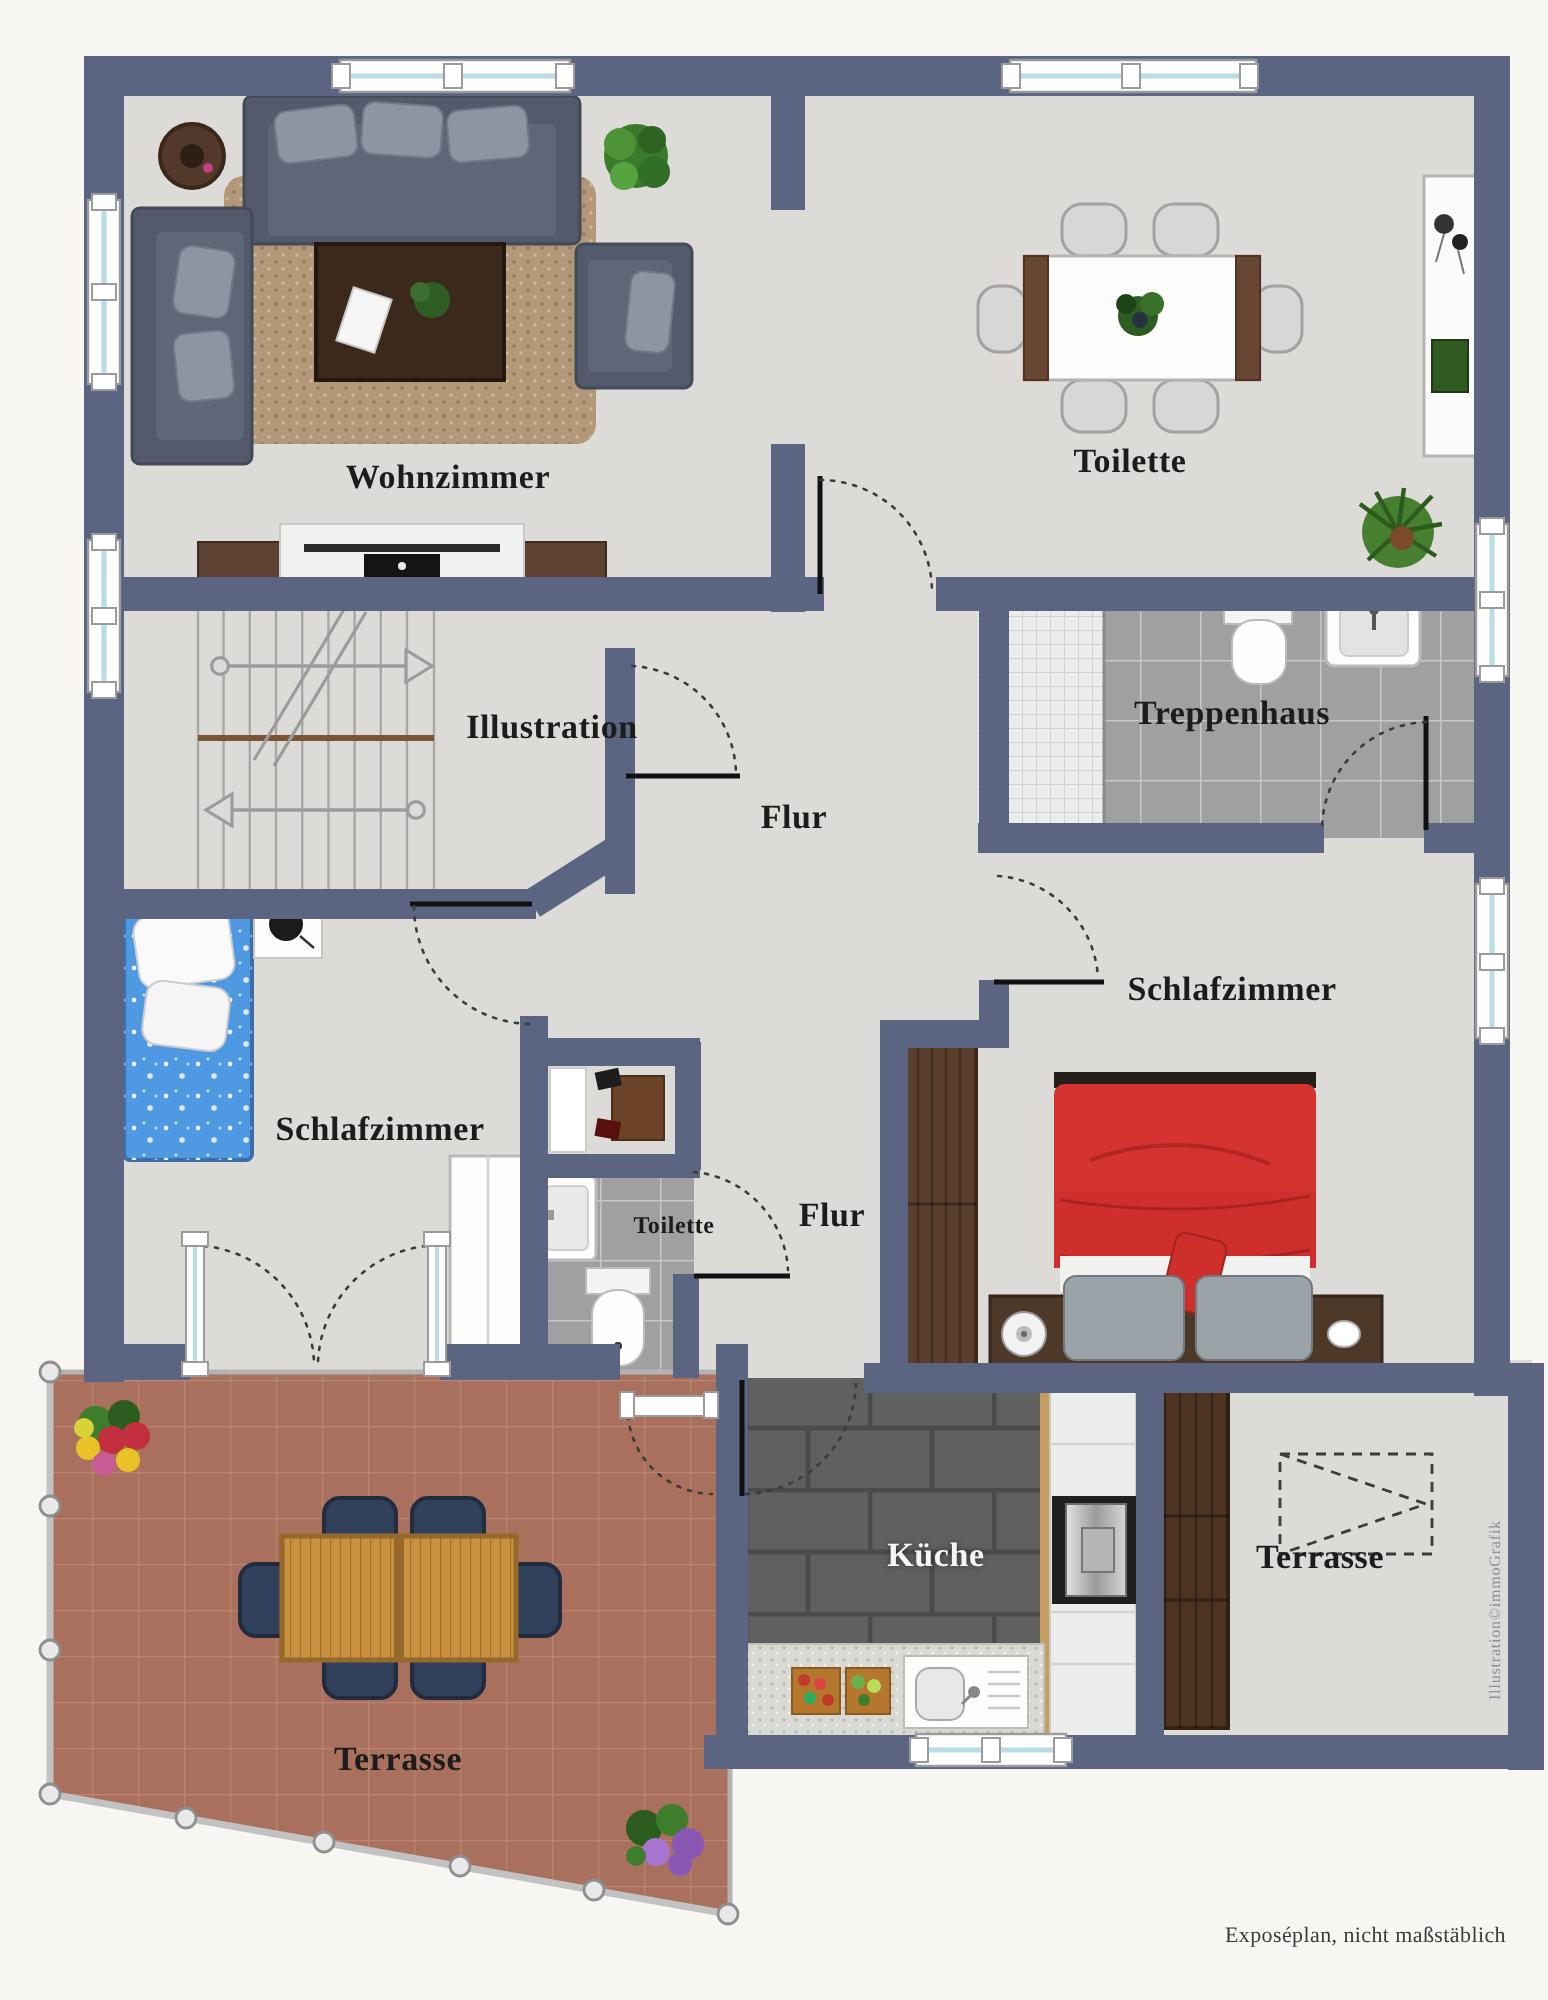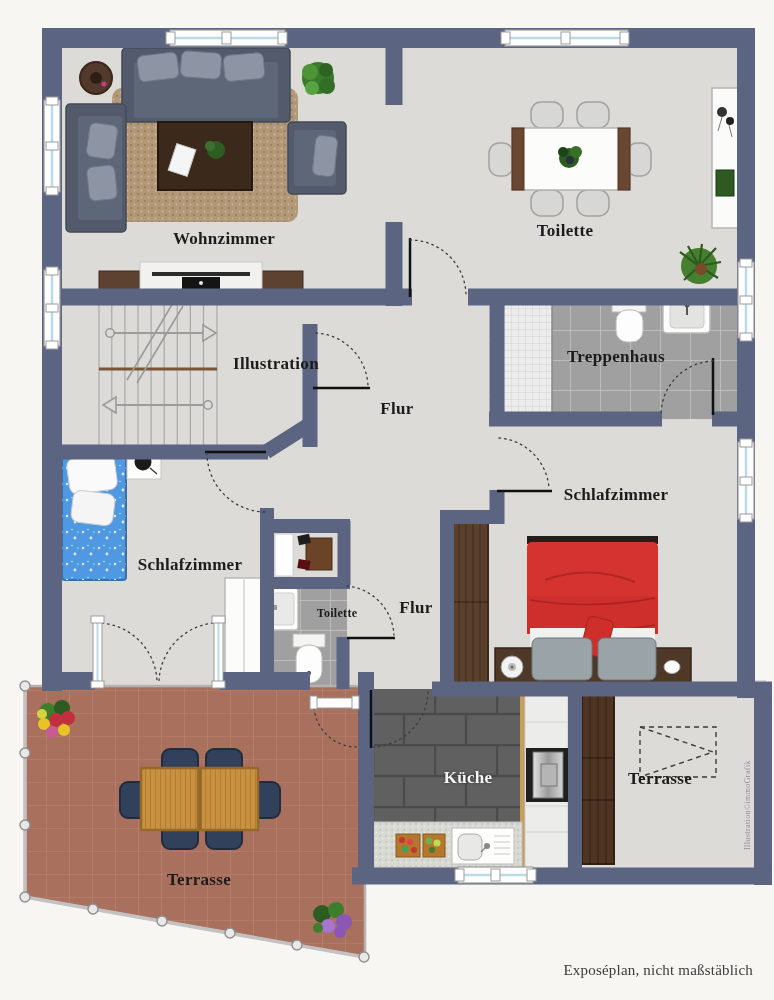--- a/index.html
+++ b/index.html
@@ -8,21 +8,21 @@
     font-family:Liberation Serif, serif;
   }
   .plan svg{position:absolute;left:0;top:0;}
   .lbl{
     position:absolute;transform:translate(-50%,-50%);
     font-size:17px;font-weight:600;letter-spacing:.3px;color:#1c1c1c;white-space:nowrap;
   }
   .lbl.small{font-size:12px;}
   .lbl.light{color:#f5f5f5;text-shadow:0 0 3px rgba(0,0,0,.45);}
   .footer-note{
-    position:absolute;right:21px;top:962px;font-size:15px;font-weight:400;color:#3b3b3b;letter-spacing:.2px;
+    position:absolute;right:21px;top:962px;font-size:11px;font-weight:400;color:#3b3b3b;letter-spacing:.2px;
   }
   .credit{
     position:absolute;left:684px;top:799px;width:130px;height:12px;text-align:center;
     font-size:8px;color:#8b8fa0;transform:rotate(-90deg);letter-spacing:.4px;
   }
 </style>
 </head>
 <body>
 
 <div class="plan">

